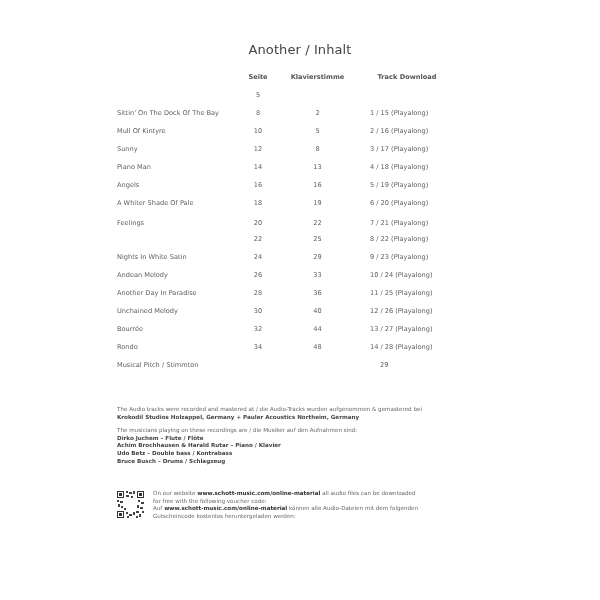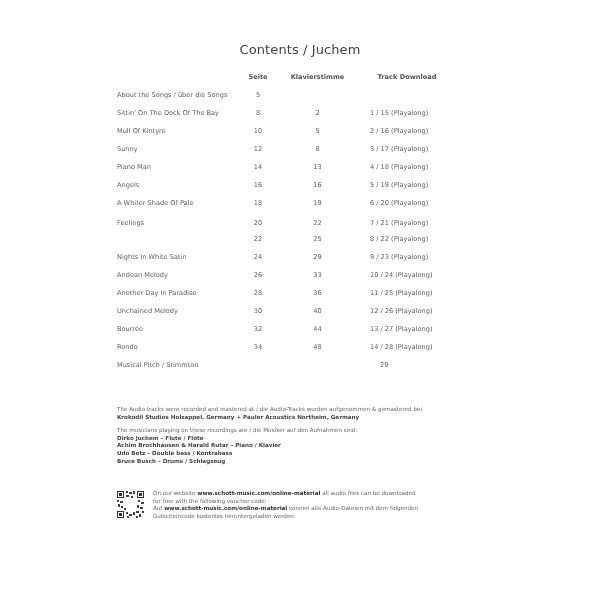--- a/index.html
+++ b/index.html
@@ -127,31 +127,30 @@
     }
     .voucher-text p { margin: 0; }
     .voucher-text .url {
       font-weight: bold;
       color: #333333;
     }
   </style>
 </head>
 <body>
 
-<div class="title">Contents / Juchem</div>
+<div class="title">Another / Inhalt</div>
 
 <div class="toc">
   <div class="row hdr" style="top:0px;">
     <span class="c-seite">Seite</span>
     <span class="c-klav">Klavierstimme</span>
     <span class="c-track">Track Download</span>
   </div>
 
   <div class="row" style="top:18px;">
-    <span class="c-title">About the Songs / über die Songs</span>
     <span class="c-seite">5</span>
     <span class="c-klav"></span>
     <span class="c-track"></span>
   </div>
   <div class="row" style="top:36px;">
     <span class="c-title">Sittin' On The Dock Of The Bay</span>
     <span class="c-seite">8</span>
     <span class="c-klav">2</span>
     <span class="c-track">1 / 15 (Playalong)</span>
   </div>

